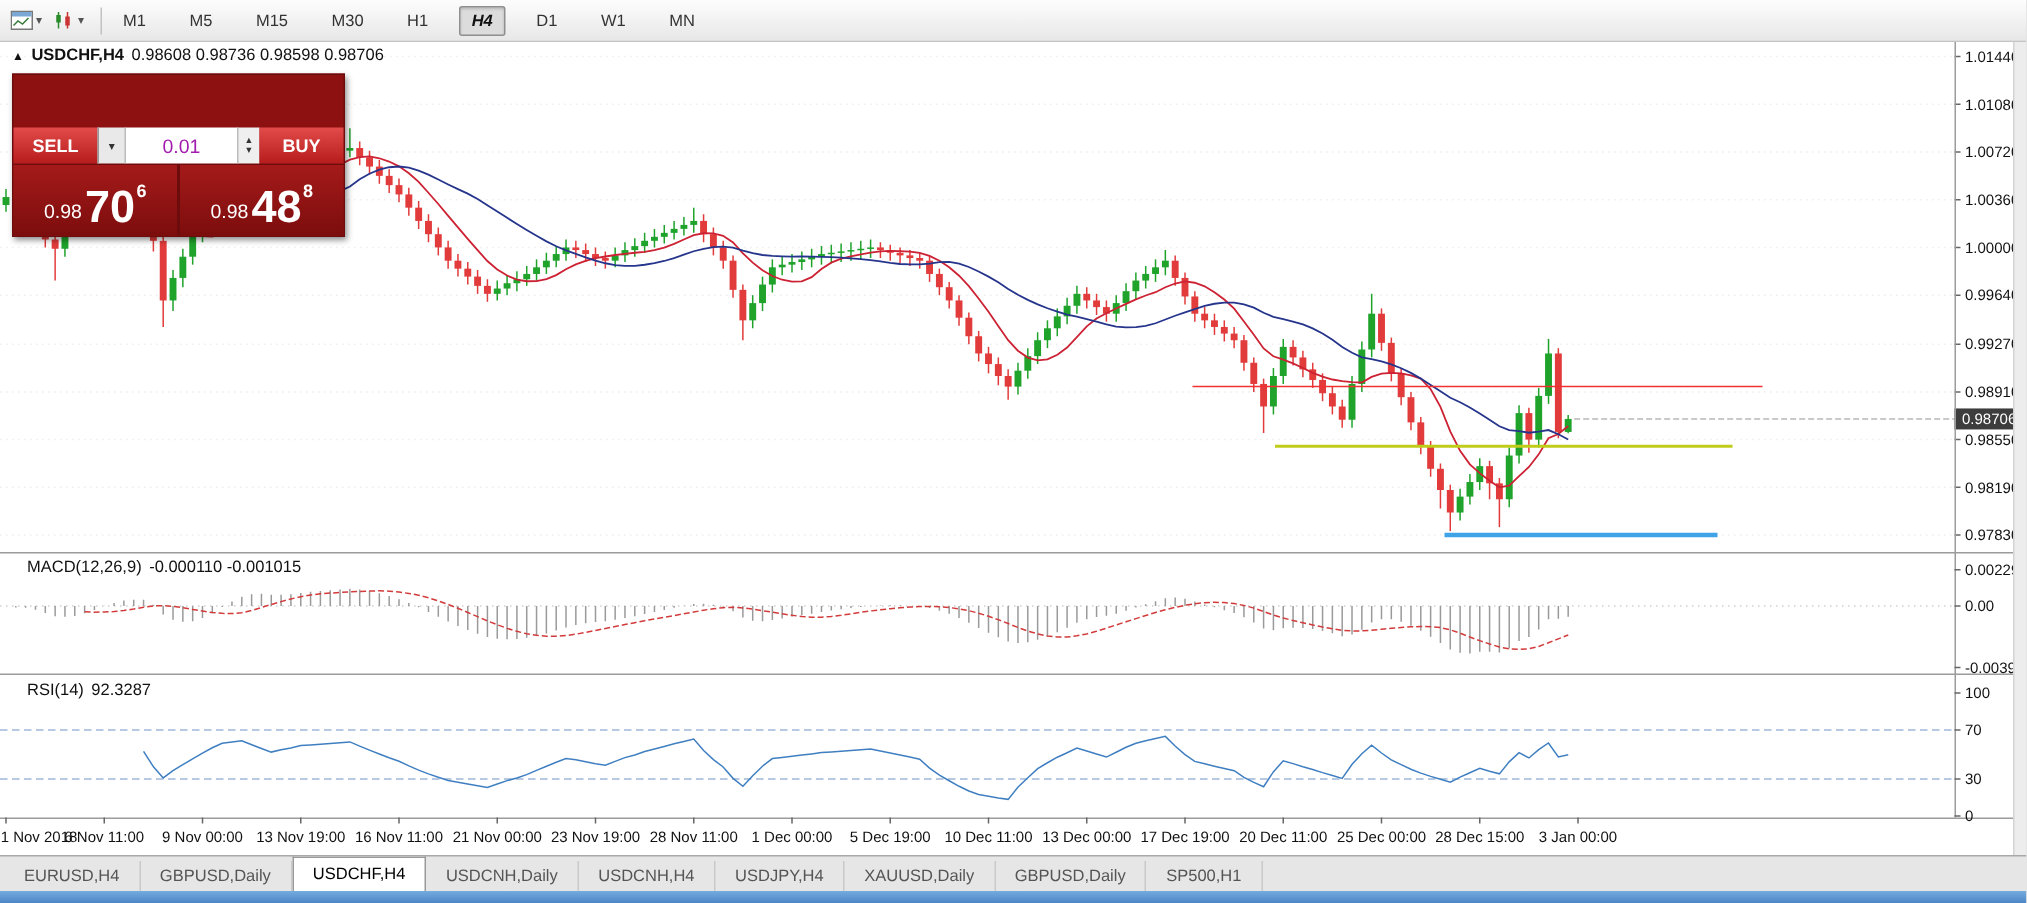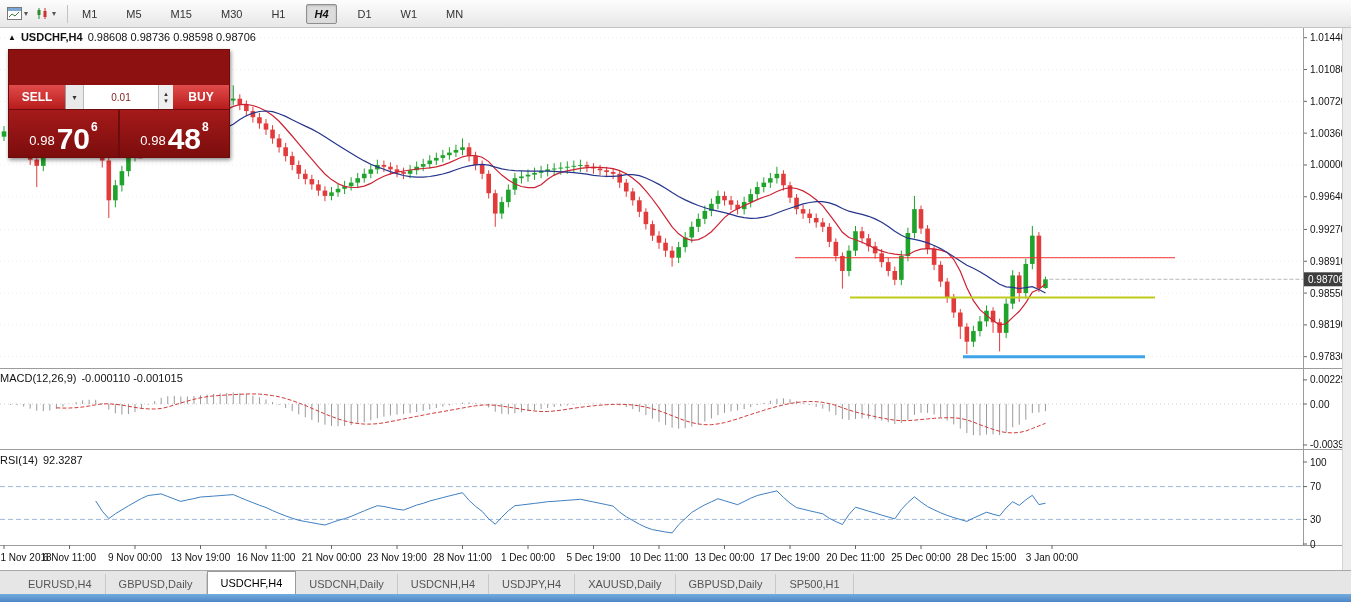--- a/index.html
+++ b/index.html
@@ -15,42 +15,42 @@
   .tf-wrap{display:flex;align-items:center;gap:12px;}
   .tf-btn{font-size:11px;color:#333;padding:3px 7px;margin-right:1px;border:1px solid transparent;border-radius:2px;cursor:default;}
   .tf-btn.active{background:#dcdcdc;border:1px solid #8f8f8f;box-shadow:inset 0 1px 2px rgba(0,0,0,.18);font-weight:bold;color:#111;font-style:italic;}
   
   .chart-area{position:absolute;left:0;top:28px;width:1343px;height:542px;background:#fff;}
   #chart-svg{position:absolute;left:0;top:0;}
   #chart-svg text{font-family:"Liberation Sans",sans-serif;}
   .chart-title{position:absolute;left:8px;top:3px;font-size:11px;color:#111;display:flex;align-items:center;gap:5px;}
   .chart-title .marker{font-size:8px;color:#111;}
   .chart-title .sym{font-weight:bold;}
-  .pane-label{position:absolute;left:0;font-size:11px;color:#111;}
+  .pane-label{position:absolute;left:18px;font-size:11px;color:#111;}
   .pane-label .val{margin-left:5px;}
   
   .trade-panel{position:absolute;left:8px;top:21px;width:220px;background:#8e1111;
                border:1px solid #6d0c0c;box-shadow:1px 2px 4px rgba(0,0,0,.45);}
   .tp-row1{display:flex;height:24px;border-bottom:1px solid #6d0c0c;margin-top:35px;}
   .tp-sell-btn,.tp-buy-btn{flex:0 0 56px;background:linear-gradient(#e24b4b,#b71c1c);color:#fff;
       font-weight:bold;font-size:12px;display:flex;align-items:center;justify-content:center;cursor:default;}
   .tp-drop{flex:0 0 17px;background:#e9e9e9;border-left:1px solid #999;border-right:1px solid #bbb;
       display:flex;align-items:center;justify-content:center;font-size:8px;color:#333;}
-  .tp-vol{flex:1;background:#fff;display:flex;align-items:center;justify-content:center;font-size:10px;color:#7f1d1d;}
+  .tp-vol{flex:1;background:#fff;display:flex;align-items:center;justify-content:center;font-size:13px;color:#a21caf;}
   .tp-spin{flex:0 0 14px;background:#efefef;border-left:1px solid #bbb;display:flex;flex-direction:column;
       align-items:center;justify-content:center;font-size:7px;line-height:7px;color:#333;}
   .tp-row2{display:flex;height:47px;background:linear-gradient(#a51a1a,#7c0d0d);color:#fff;}
   .tp-price{flex:1;display:flex;align-items:flex-end;justify-content:center;padding-bottom:6px;}
   .tp-small{font-size:13px;margin:0 2px 3px 0;}
   .tp-big{font-size:30px;font-weight:bold;line-height:.85;}
   .tp-sup{font-size:12px;font-weight:bold;margin:0 0 17px 1px;}
   .tp-div{width:2px;background:#6d0c0c;}
   
   .tabs-bar{position:absolute;left:0;top:570px;width:1351px;height:24px;box-sizing:border-box;
-            background:#e6e6e6;border-top:1px solid #a8a8a8;display:flex;align-items:flex-end;padding-left:15px;}
+            background:#e6e6e6;border-top:1px solid #a8a8a8;display:flex;align-items:flex-end;padding-left:3px;}
   .tab{font-size:11px;color:#555;height:20px;box-sizing:border-box;display:flex;align-items:center;
        padding:0 13px;border-right:1px solid #c9c9c9;cursor:default;}
   .tab.active{background:#fff;border:1px solid #9a9a9a;border-bottom:none;color:#000;height:23px;}
   .bottom-strip{position:absolute;left:0;top:594px;width:1351px;height:8px;
                 background:linear-gradient(#74acde,#4d86c6);}
   .vscroll{position:absolute;right:0;top:28px;width:8px;height:542px;background:#ededed;border-left:1px solid #d4d4d4;}
   .icon-svg{display:block;}
 </style>
 </head>
 <body>

